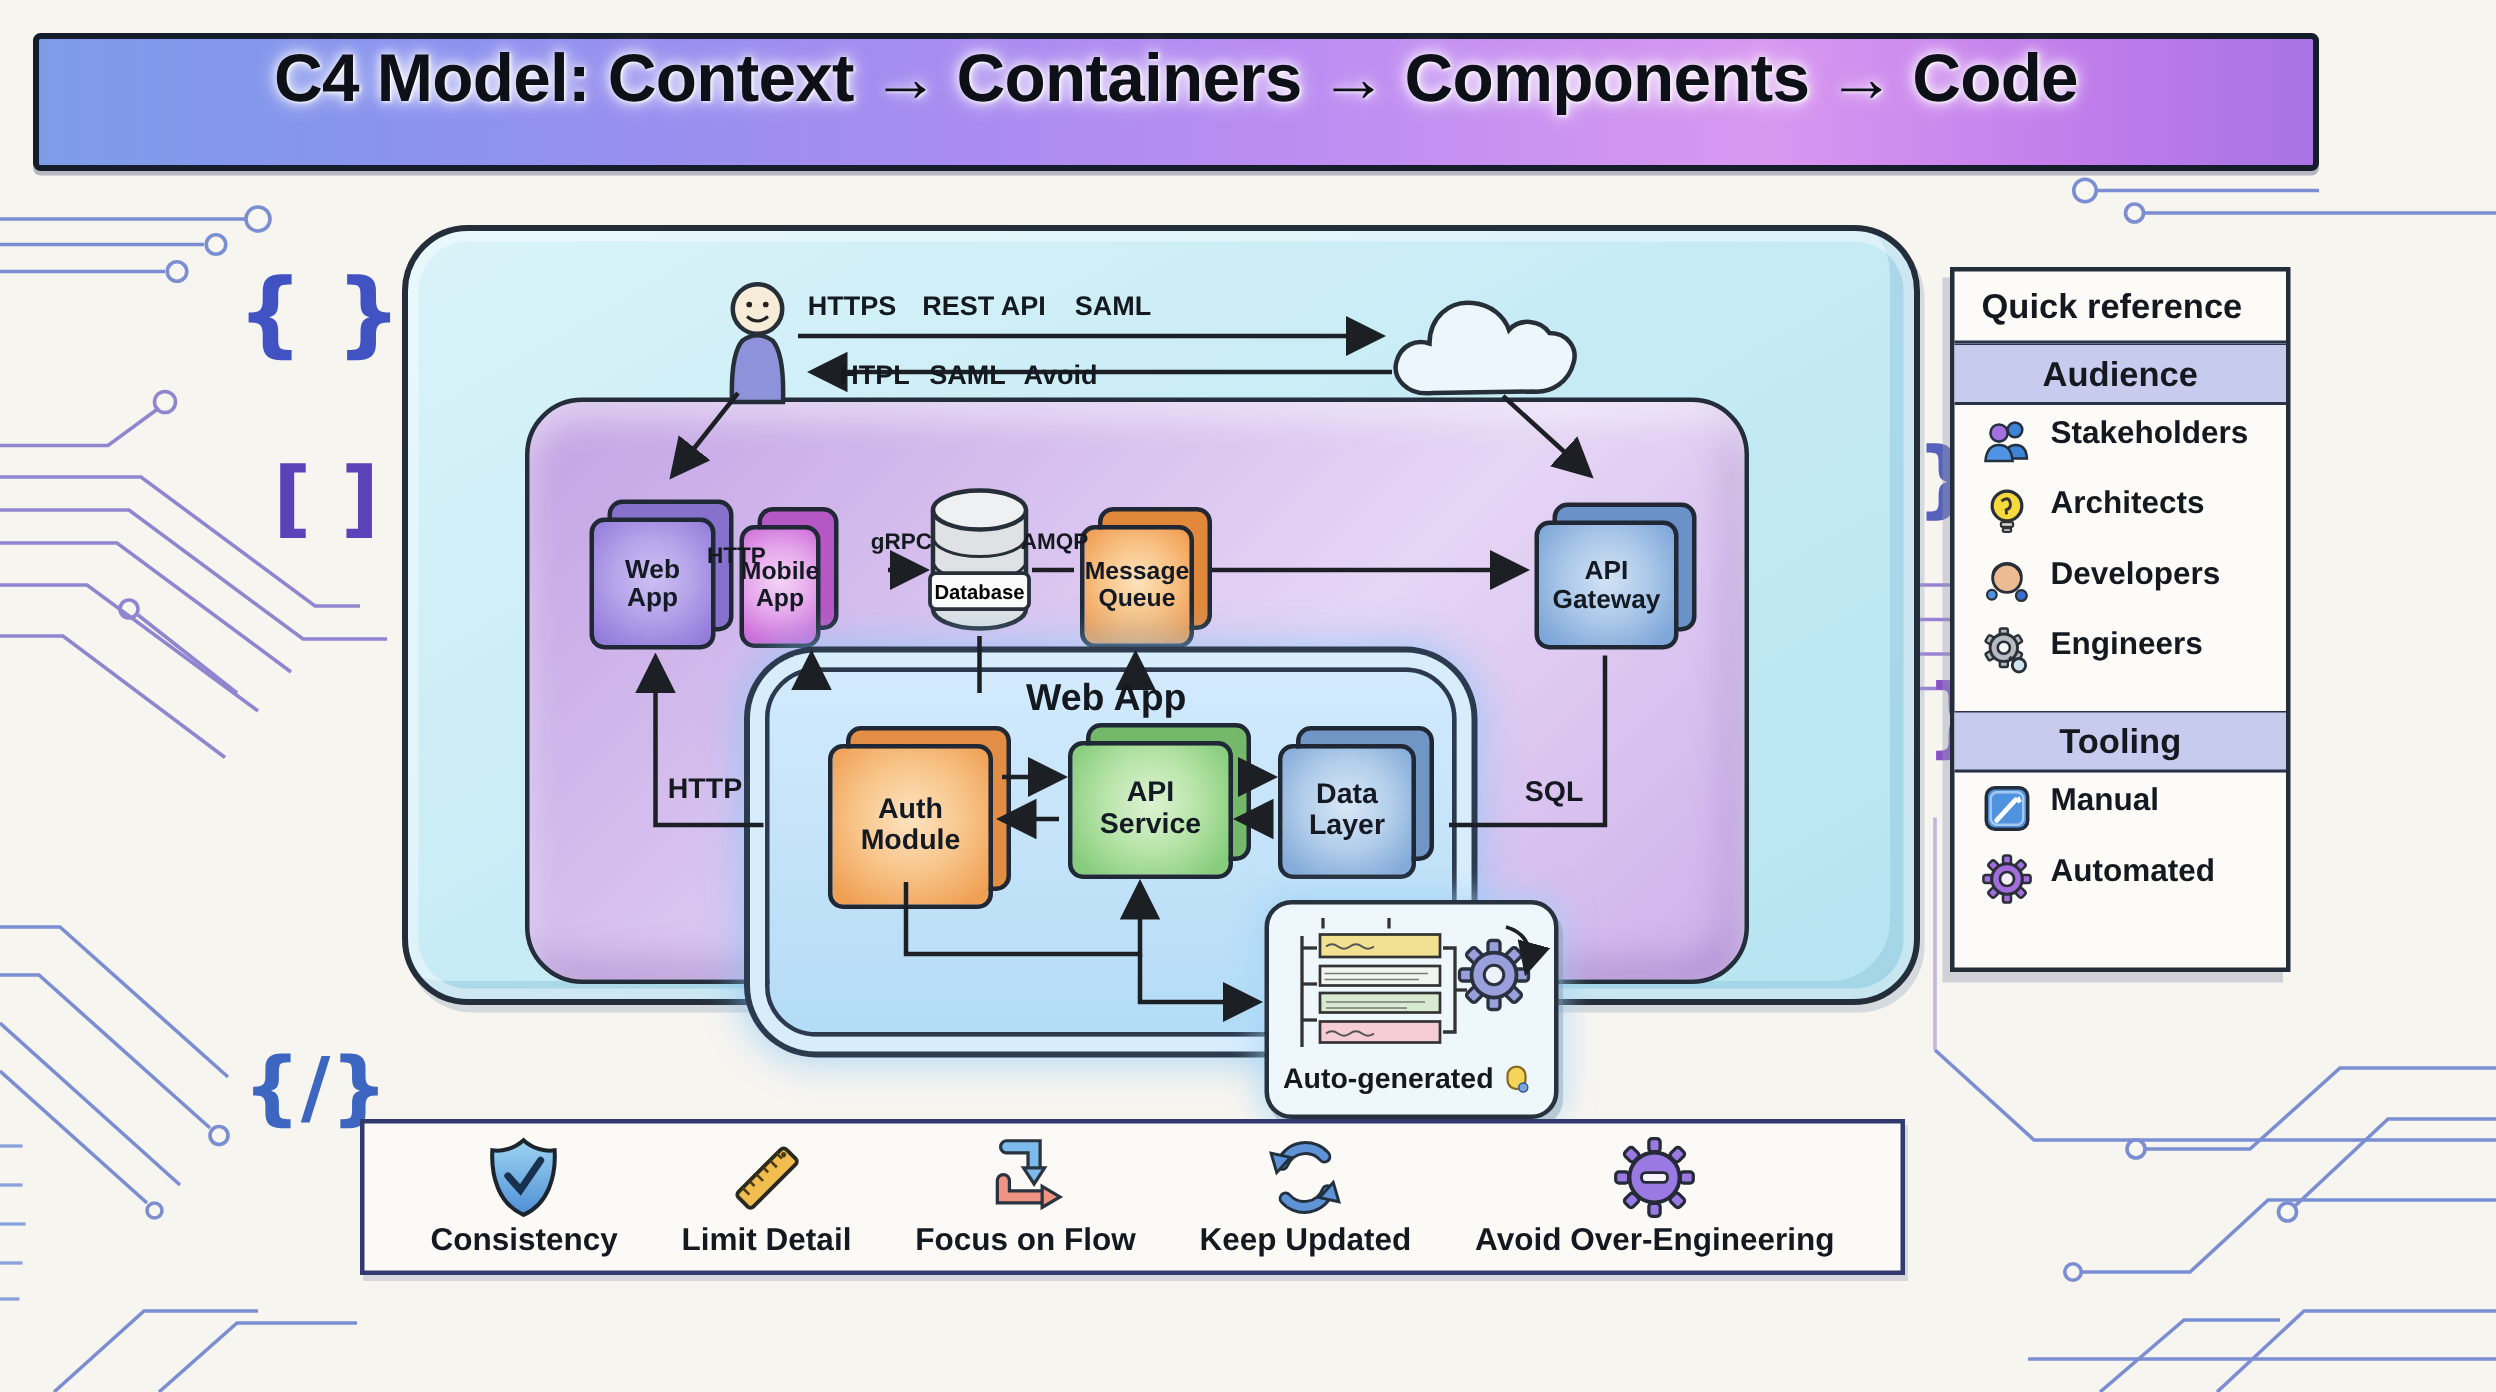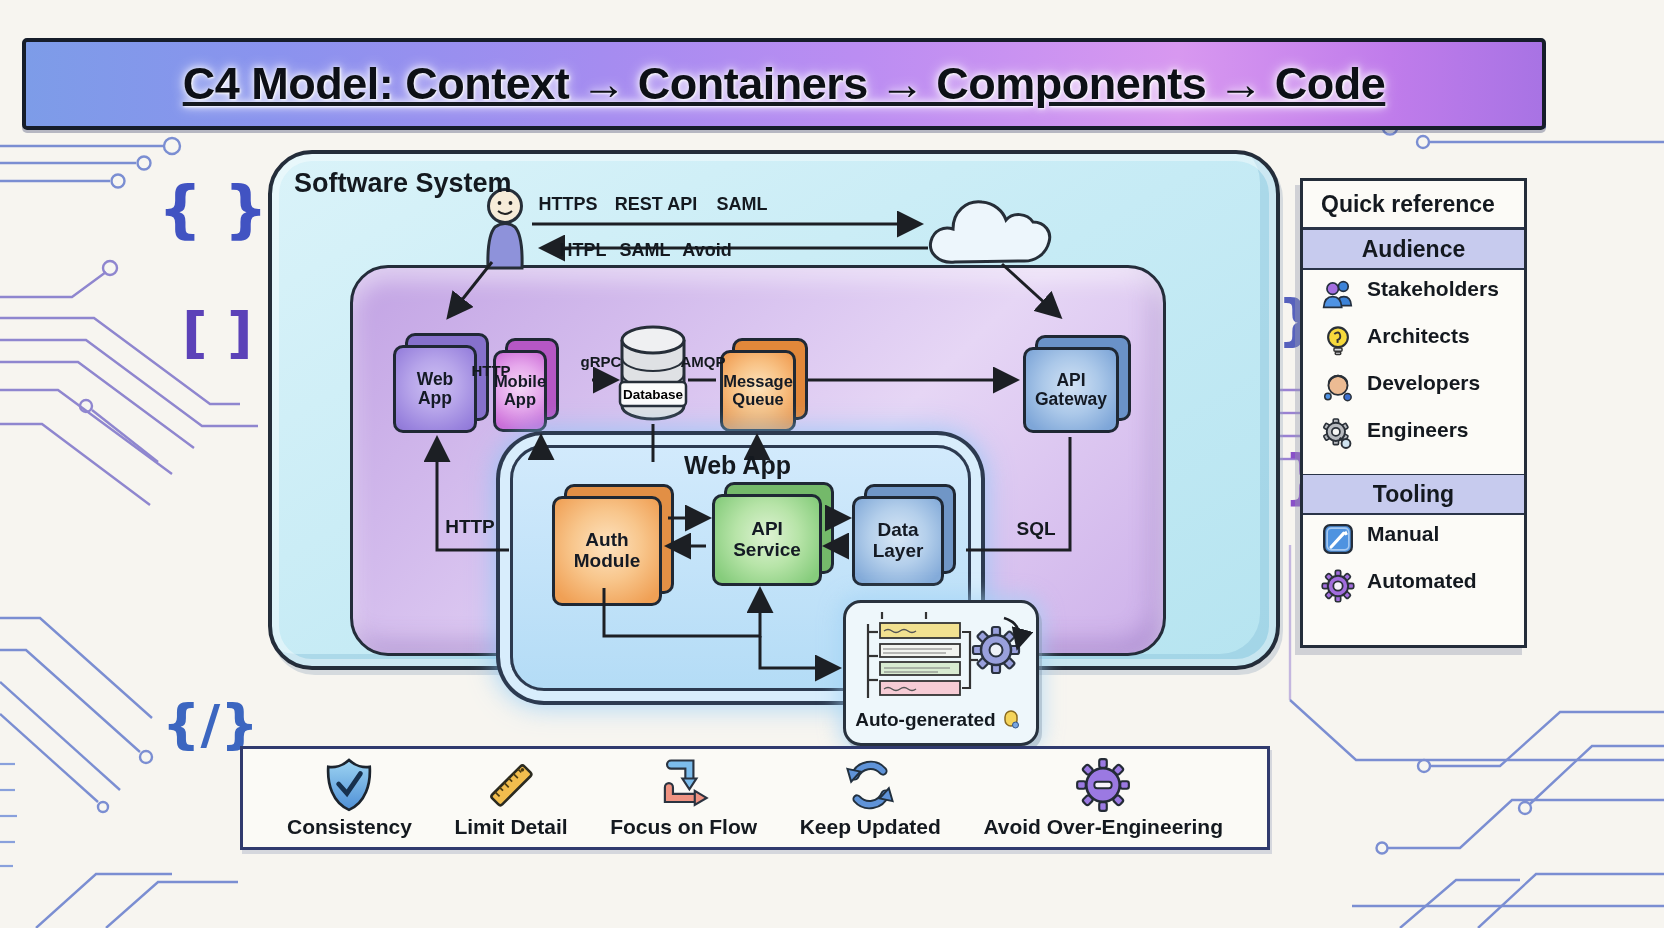--- a/index.html
+++ b/index.html
@@ -6,24 +6,24 @@
   .canvas{position:relative;width:1664px;height:928px;background:#f7f5f0;overflow:hidden;
           font-family:"Liberation Sans",sans-serif;color:#14191f;}
   svg{display:block}
   .abs{position:absolute}
 
   
   .bg{position:absolute;inset:0;z-index:1}
   .brace{position:absolute;z-index:4;font-weight:700;font-family:"DejaVu Sans",sans-serif;line-height:1}
 
   
-  .banner{position:absolute;left:22px;top:38px;width:1516px;height:84px;z-index:70;
+  .banner{position:absolute;left:22px;top:22px;width:1516px;height:84px;z-index:70;
     background:linear-gradient(90deg,#7d9ce8 0%,#8a93ee 16%,#a58cf0 38%,#bb8df2 55%,#d898f0 76%,#c07ceb 90%,#a873e4 100%);
-    border:4px solid #161d2a;border-radius:5px;display:flex;align-items:center;justify-content:center;
-    box-shadow:0 3px 0 rgba(60,70,110,.35);text-decoration:underline;}
+    border:4px solid #161d2a;border-radius:5px;display:flex;align-items:flex-start;justify-content:center;
+    box-shadow:0 3px 0 rgba(60,70,110,.35);}
   .banner span{font-size:45px;font-weight:700;color:#0d1016;letter-spacing:-.5px;
     text-shadow:0 0 7px rgba(255,255,255,.95),0 0 14px rgba(255,255,255,.85),1px 1px 2px rgba(255,255,255,.9);}
 
   
   .sys-container{position:absolute;left:268px;top:150px;width:1004px;height:512px;z-index:10;
     background:linear-gradient(150deg,#daf3f9 0%,#c6ebf5 50%,#b6e4f0 100%);
     border:4px solid #242d3a;border-radius:44px;
     box-shadow:inset 0 0 0 7px rgba(255,255,255,.4),inset -16px -12px 0 rgba(140,195,220,.45),3px 5px 0 rgba(150,170,190,.35);}
   .purple-container{position:absolute;left:350px;top:265px;width:810px;height:385px;z-index:12;
     background:linear-gradient(135deg,#c2a3e4 0%,#dcc8f1 42%,#e6d6f5 58%,#cdb0ea 100%);
@@ -165,21 +165,20 @@
   <div class="brace" style="left:182px;top:305px;font-size:56px;color:#5c42b8">[ ]</div>
   <div class="brace" style="left:162px;top:698px;font-size:54px;color:#3c66c0">{/}</div>
   <div class="brace" style="left:1218px;top:292px;font-size:56px;color:#5661bd">{ }</div>
   <div class="brace" style="left:1222px;top:448px;font-size:58px;color:#8950c8">{ }</div>
 
   <div class="banner">
     <span>C4 Model: Context → Containers → Components → Code</span>
   </div>
 
   <div class="sys-container"></div>
-  <div class="sys-label">Software System</div>
   <div class="purple-container"></div>
 
   <div class="box3d c-webapp" style="left:393px;top:345px;width:84px;height:88px">
     <i class="depth"></i>
     <span class="face">Web App</span>
   </div>
   <div class="box3d c-mobile" style="left:493px;top:350px;width:54px;height:82px">
     <i class="depth"></i>
     <span class="face" style="font-size:16.5px">Mobile App</span>
   </div>

